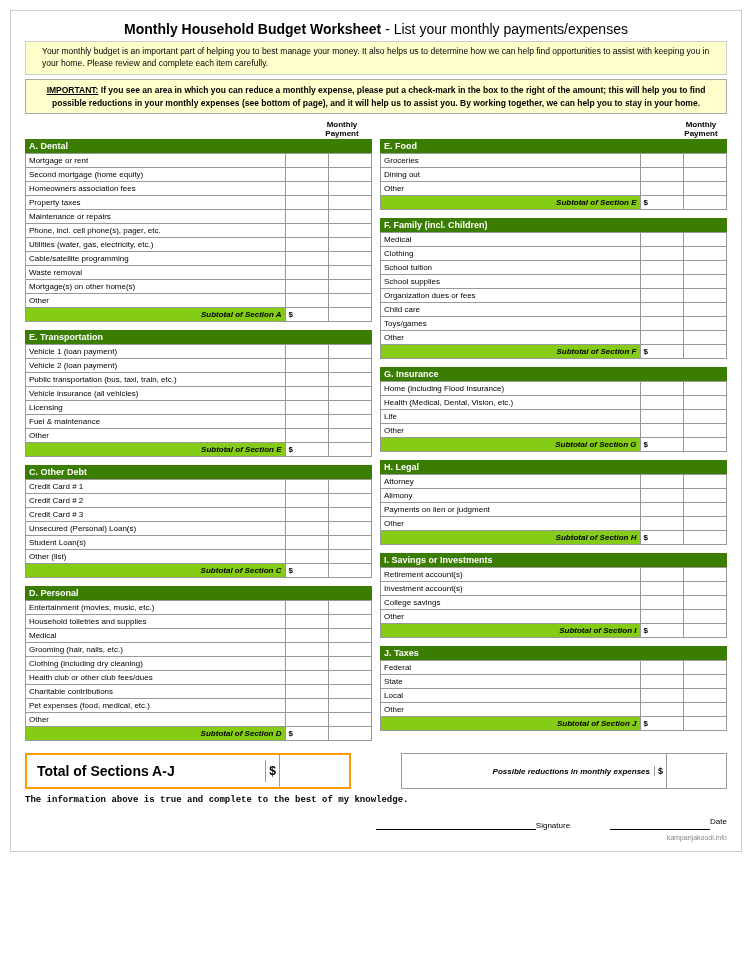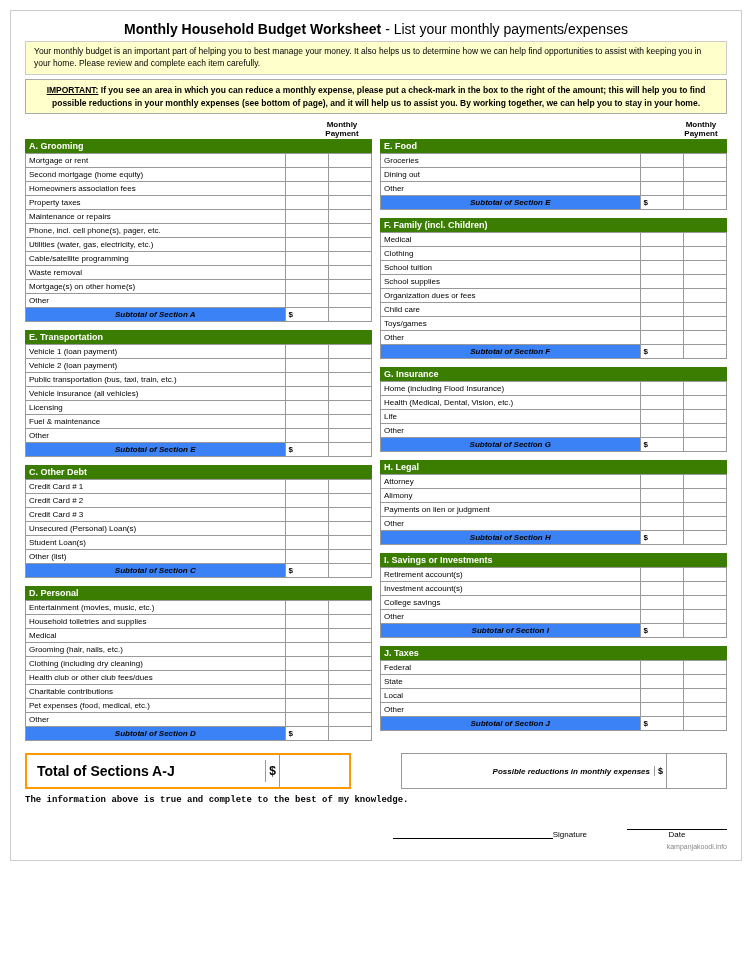--- a/index.html
+++ b/index.html
@@ -17,21 +17,21 @@
     }
     .main-title {
       text-align: center;
       font-size: 14px;
       font-weight: bold;
       margin-bottom: 4px;
     }
     .intro-box {
       background: #ffffcc;
       border: 1px solid #ccc;
-      padding: 4px 8px;
+      padding: 4px 16px;
       font-size: 8.5px;
       margin-bottom: 4px;
       line-height: 1.4;
     }
     .important-box {
       background: #ffffcc;
       border: 1px solid #aaa;
       padding: 4px 18px;
       font-size: 8.5px;
       margin-bottom: 6px;
@@ -72,25 +72,25 @@
       height: 14px;
     }
     table td.label {
       width: 75%;
     }
     table td.amount {
       width: 12.5%;
       background: #fff;
     }
     table td.subtotal-label {
-      text-align: center;
+      text-align: right;
       font-style: italic;
       font-weight: bold;
       font-size: 8px;
-      background: #3b82f6;
+      background: #84cc16;
     }
     table td.subtotal-dollar {
       font-weight: bold;
       font-size: 8px;
     }
     .section-block {
       margin-bottom: 6px;
     }
   </style>
 </head>
@@ -123,21 +123,21 @@
         <div style="text-align:center; font-size:8px; font-weight:bold; width:52px;">Monthly<br>Payment</div>
       </div>
     </div>
   </div>
 
   <div class="columns">
 
     <div class="col">
 
       <div class="section-block">
-        <div class="section-header">A. Grooming</div>
+        <div class="section-header">A. Dental</div>
         <table>
           <tbody>
               <tr>
                 <td class="label">Mortgage or rent</td>
                 <td class="amount"></td>
                 <td class="amount"></td>
               </tr>
           <tr>
                 <td class="label">Second mortgage (home equity)</td>
                 <td class="amount"></td>
@@ -583,21 +583,21 @@
     </div>
   </div>
 
   <div style="font-size:9px; font-weight:bold; margin-bottom:8px;font-family:Liberation Mono, monospace;">The information above is true and complete to the best of my knowledge.</div>
 
   <div style="display:flex; justify-content:flex-end; gap:40px; font-size:8px;">
     <div style="display:flex; flex-direction:row; align-items:flex-end;">
       <div style="border-top:1px solid #000; width:160px; margin-top:16px;"></div>
       <div>Signature</div>
     </div>
-    <div style="display:flex; flex-direction:column; align-items:center;">
+    <div style="display:flex; flex-direction:row; align-items:center;">
       <div style="border-top:1px solid #000; width:100px; margin-top:16px;"></div>
       <div>Date</div>
     </div>
   </div>
 
   <div style="text-align:right; font-size:7px; color:#888; margin-top:4px;">kampanjakoodi.info</div>
 
 </div>
 
 </body></html>

